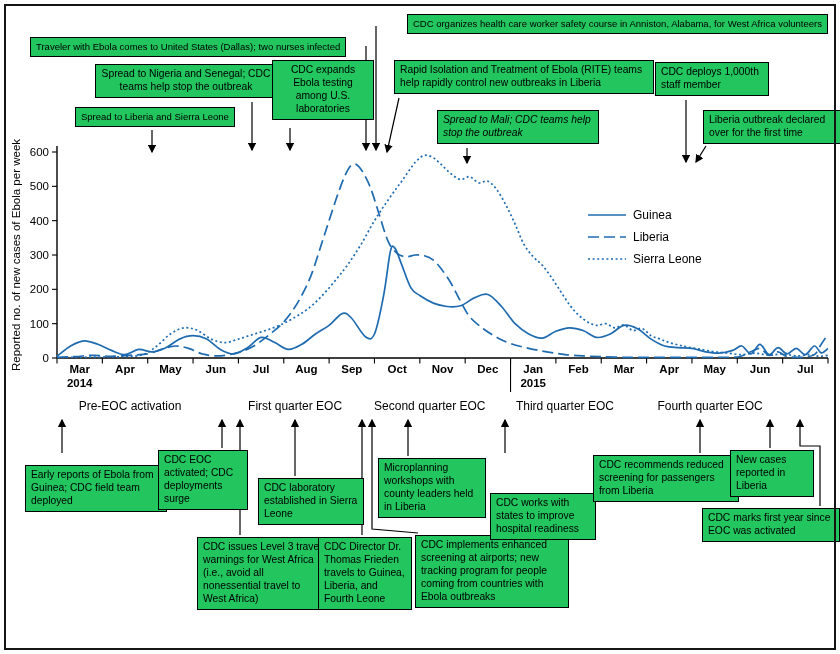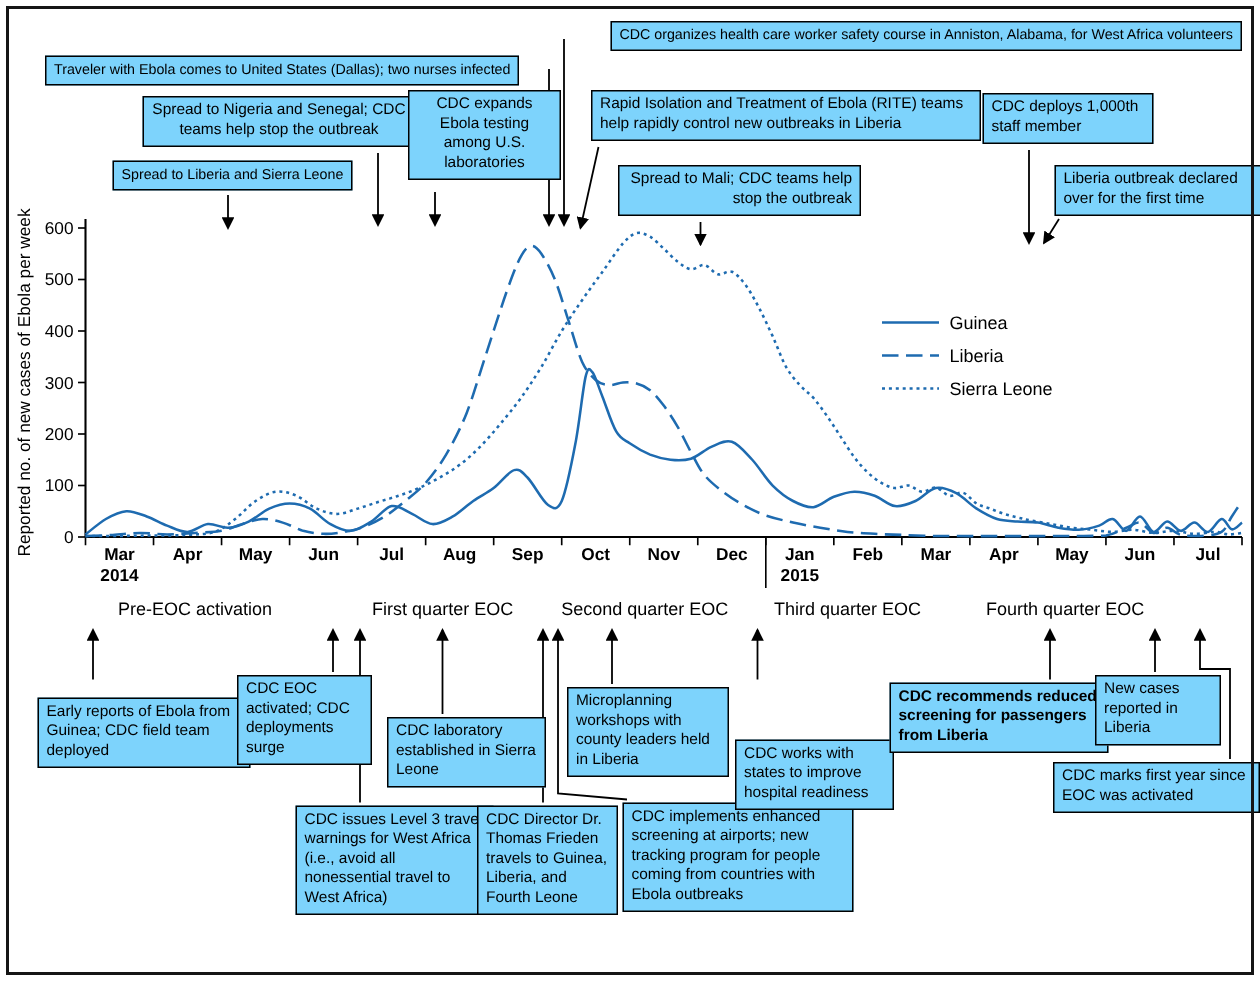--- a/index.html
+++ b/index.html
@@ -1,21 +1,21 @@
 <!DOCTYPE html>
 <html><head>
 <meta charset="utf-8">
 <style>
   html,body{margin:0;padding:0;background:#fff;}
   #stage{position:relative;width:840px;height:654px;background:#fff;overflow:hidden;
          font-family:"Liberation Sans",sans-serif;color:#000;}
   #frame{position:absolute;left:4px;top:4px;right:4px;bottom:4px;border:2px solid #151515;pointer-events:none;}
   #chart-svg{position:absolute;left:0;top:0;}
   #ann-layer{position:absolute;left:0;top:0;width:840px;height:654px;}
-  .ann{position:absolute;background:#7dd3fc;border:1px solid #000;padding:3px 5px;
+  .ann{position:absolute;background:#22c55e;border:1px solid #000;padding:3px 5px;
        font-size:10.3px;line-height:1.26;color:#000;}
   .ann.small{font-size:9.5px;}
   .ann.nowrap{white-space:nowrap;}
 </style>
 </head>
 <body>
 
 <div id="stage">
   <svg id="chart-svg" width="840" height="654" viewBox="0 0 840 654">
     <defs>
@@ -123,29 +123,29 @@
         <polyline points="800,420 800,446 820,446 820,506" fill="none" stroke="#000" stroke-width="1.2" marker-start="url(#arrowhead)"></polyline>
       </g>
   </svg>
   <div id="ann-layer">
       <div class="ann nowrap small" style="right: 12px; top: 14px;">CDC organizes health care worker safety course in Anniston, Alabama, for West Africa volunteers</div>
       <div class="ann nowrap small" style="left: 30px; top: 37px;">Traveler with Ebola comes to United States (Dallas); two nurses infected</div>
       <div class="ann" style="left: 95px; top: 64px; width: 170px; text-align: center;">Spread to Nigeria and Senegal; CDC teams help stop the outbreak</div>
       <div class="ann" style="left: 272px; top: 60px; width: 90px; text-align: center;">CDC expands Ebola testing among U.S. laboratories</div>
       <div class="ann" style="left: 394px; top: 60px; width: 248px;">Rapid Isolation and Treatment of Ebola (RITE) teams help rapidly control new outbreaks in Liberia</div>
       <div class="ann nowrap small" style="left: 75px; top: 107px;">Spread to Liberia and Sierra Leone</div>
-      <div class="ann" style="left: 412px; top: 110px; width: 150px; text-align: right;">Spread to Mali; CDC teams help stop the outbreak</div>
+      <div class="ann" style="left: 437px; top: 110px; width: 150px; text-align: left; font-style: italic;">Spread to Mali; CDC teams help stop the outbreak</div>
       <div class="ann" style="left: 655px; top: 62px; width: 102px;">CDC deploys 1,000th staff member</div>
       <div class="ann" style="left: 703px; top: 110px; width: 130px;">Liberia outbreak declared over for the first time</div>
       <div class="ann" style="left: 25px; top: 465px; width: 130px;">Early reports of Ebola from Guinea; CDC field team deployed</div>
       <div class="ann" style="left: 158px; top: 450px; width: 78px;">CDC EOC activated; CDC deployments surge</div>
       <div class="ann" style="left: 197px; top: 537px; width: 120px;">CDC issues Level 3 travel warnings for West Africa (i.e., avoid all nonessential travel to West Africa)</div>
       <div class="ann" style="left: 258px; top: 478px; width: 94px;">CDC laboratory established in Sierra Leone</div>
       <div class="ann" style="left: 318px; top: 537px; width: 82px;">CDC Director Dr. Thomas Frieden travels to Guinea, Liberia, and Fourth Leone</div>
       <div class="ann" style="left: 378px; top: 458px; width: 96px;">Microplanning workshops with county leaders held in Liberia</div>
       <div class="ann" style="left: 415px; top: 535px; width: 142px;">CDC implements enhanced screening at airports; new tracking program for people coming from countries with Ebola outbreaks</div>
       <div class="ann" style="left: 490px; top: 455px; width: 94px; margin-top: 38px;">CDC works with states to improve hospital readiness</div>
-      <div class="ann" style="left: 593px; top: 455px; width: 134px; font-weight: bold;">CDC recommends reduced screening for passengers from Liberia</div>
+      <div class="ann" style="left: 593px; top: 455px; width: 134px;">CDC recommends reduced screening for passengers from Liberia</div>
       <div class="ann" style="left: 730px; top: 450px; width: 72px;">New cases reported in Liberia</div>
       <div class="ann" style="left: 702px; top: 508px; width: 126px;">CDC marks first year since EOC was activated</div>
     </div>
   <div id="frame"></div>
 </div>
 
 </body></html>

